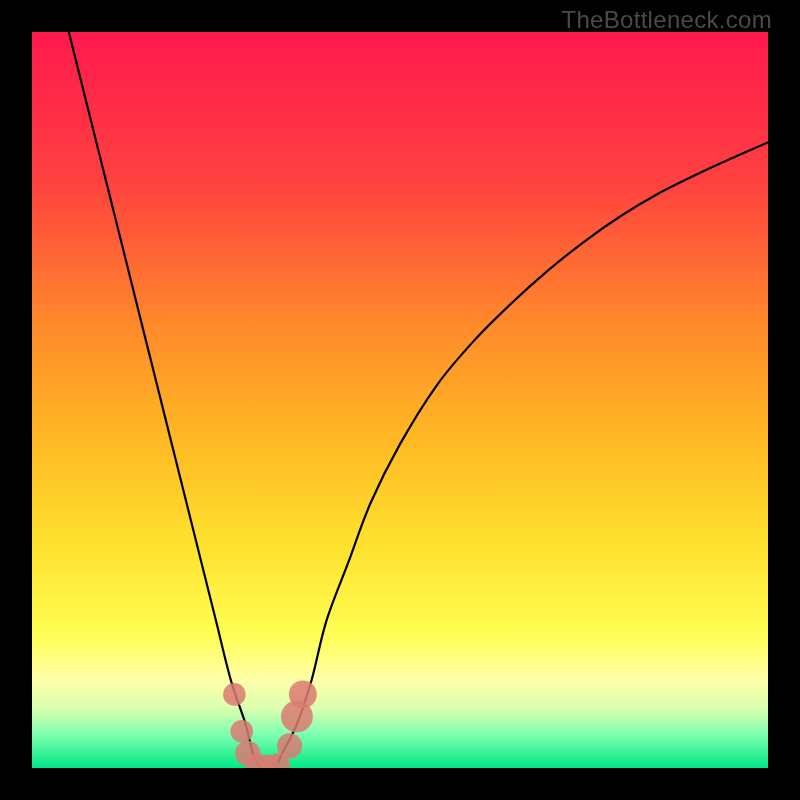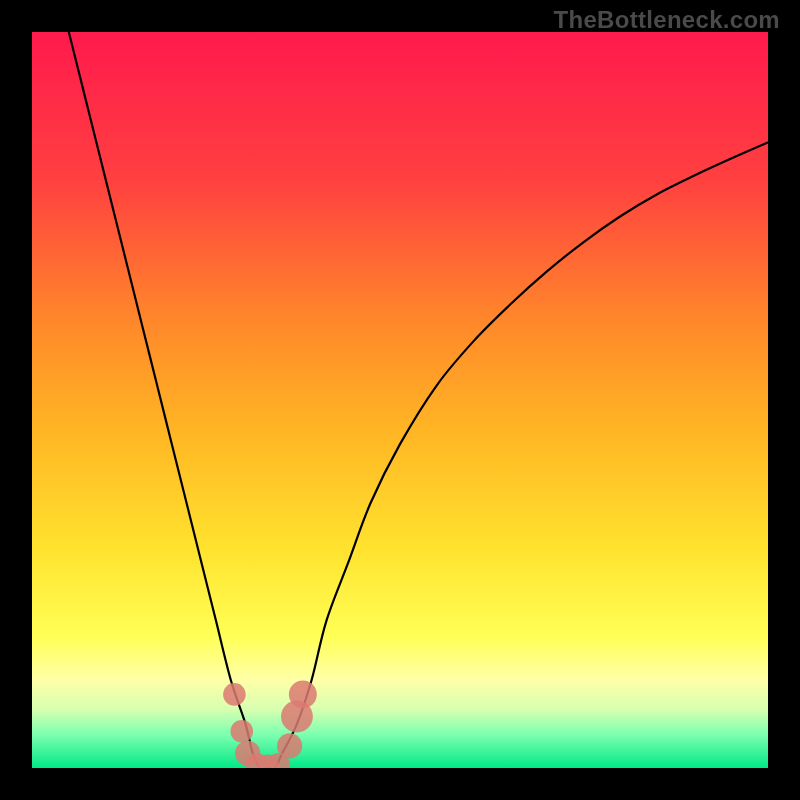--- a/index.html
+++ b/index.html
@@ -25,24 +25,24 @@
     height: 736px;
     overflow: hidden;
   }
   .gradient-bg {
     position: absolute;
     inset: 0;
   }
   .watermark {
     position: absolute;
     top: 6px;
-    right: 20px;
+    right: 28px;
     color: #4a4a4a;
     font-size: 24px;
-    font-weight: 700;
+    font-weight: 400;
     letter-spacing: 0.3px;
   }
   svg.curve-layer {
     position: absolute;
     inset: 0;
   }
 </style>
 </head>
 <body>
 

